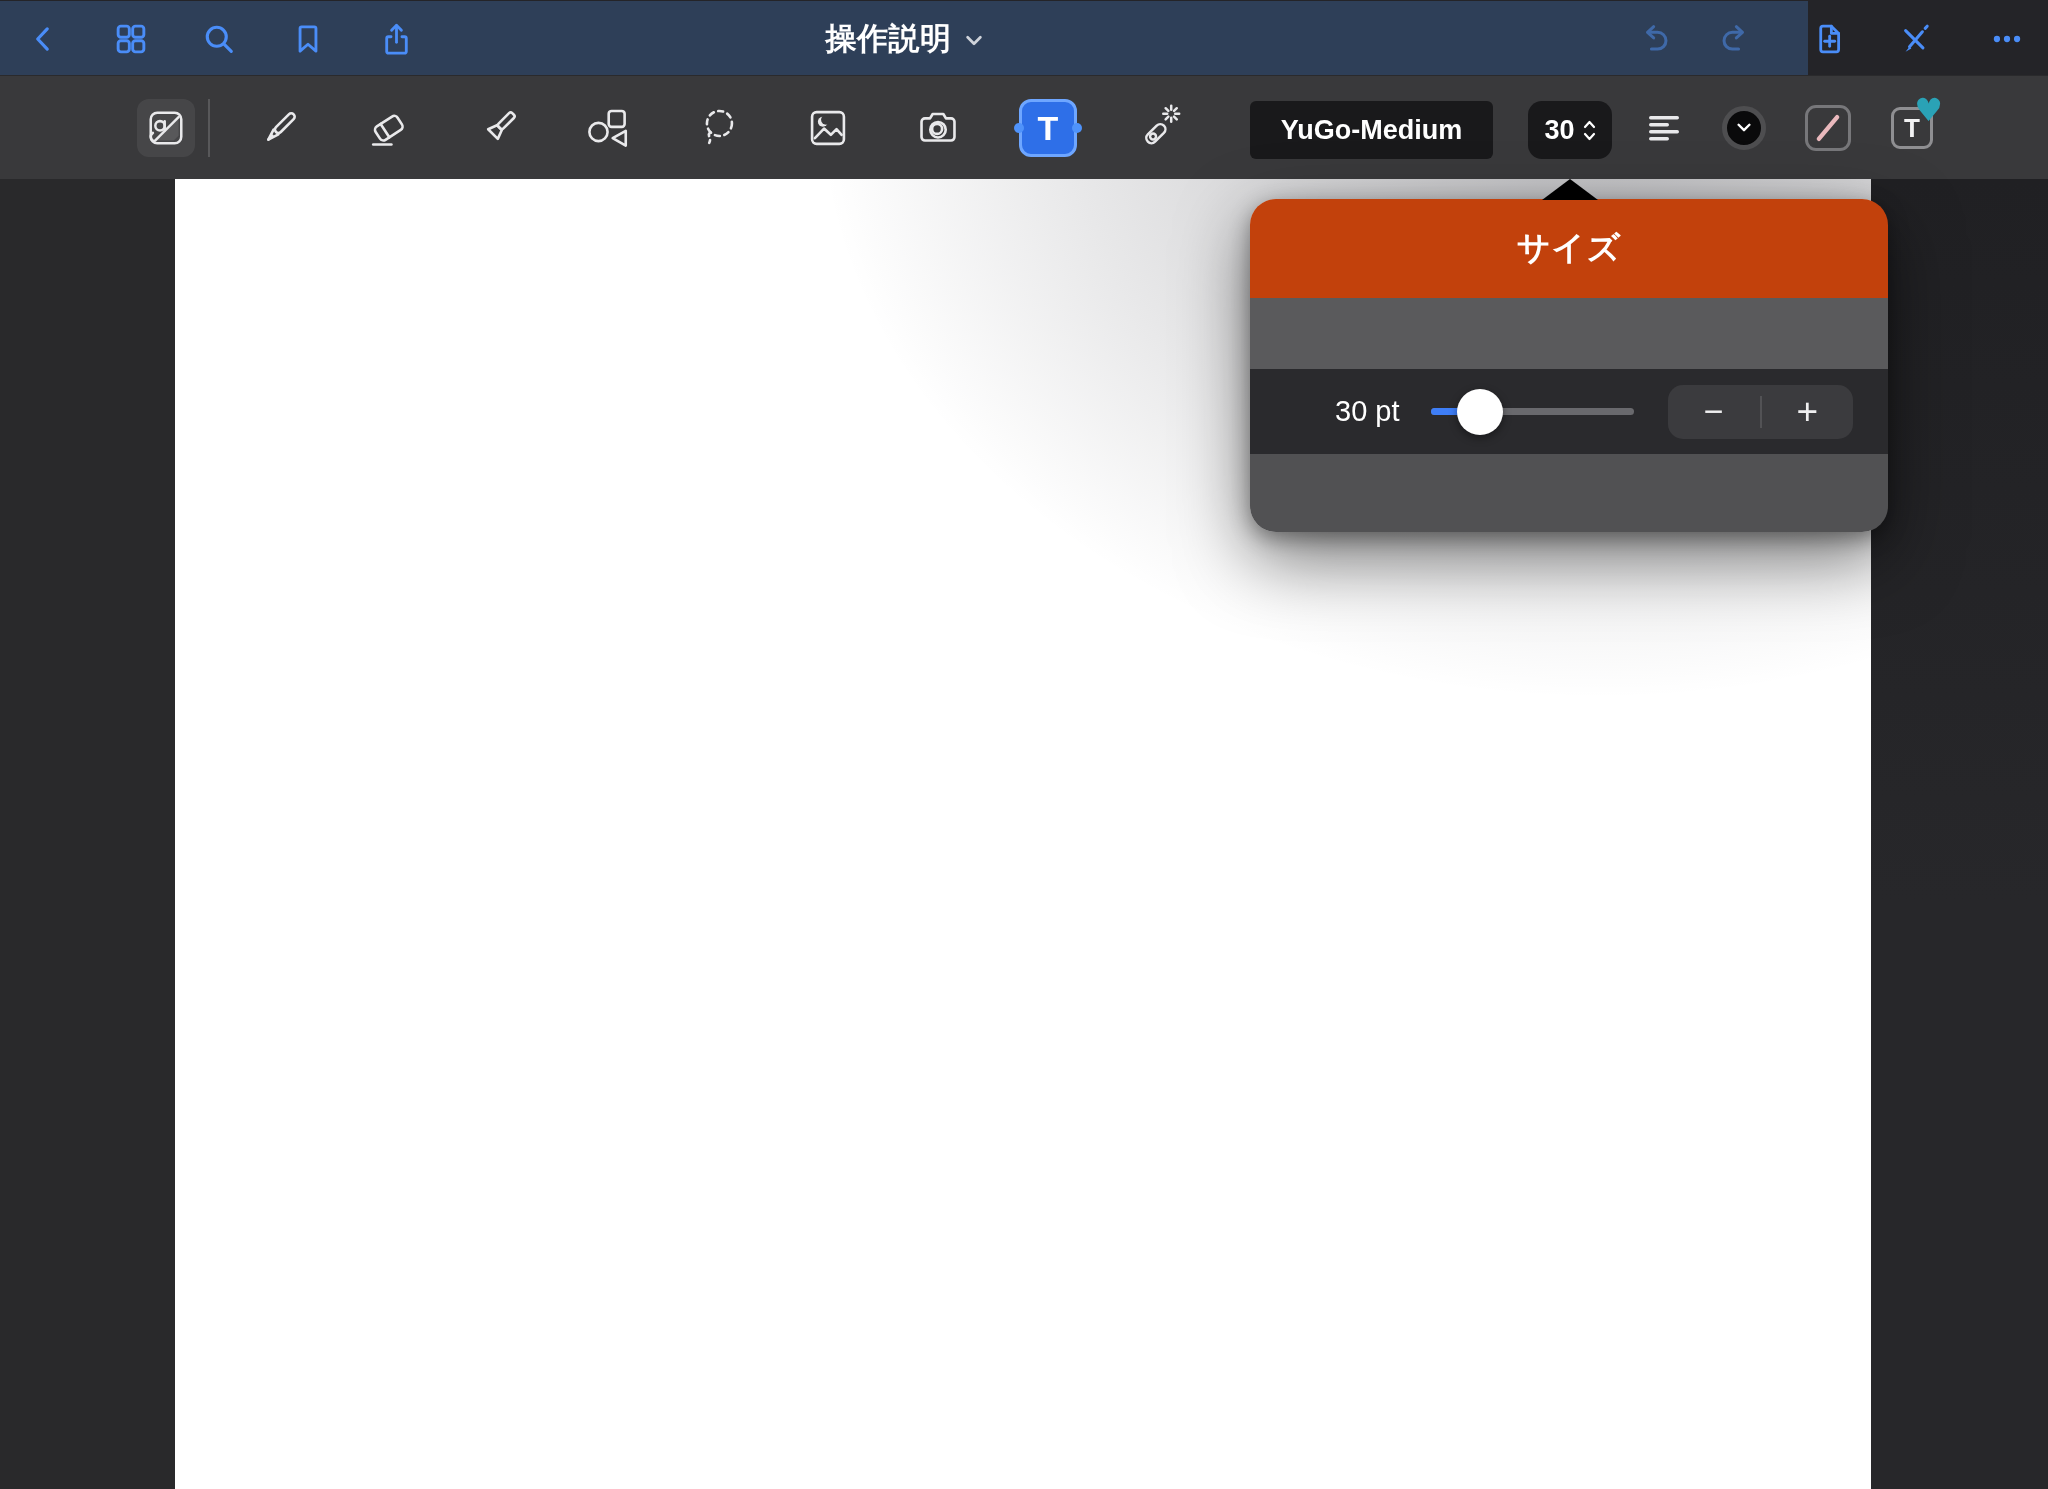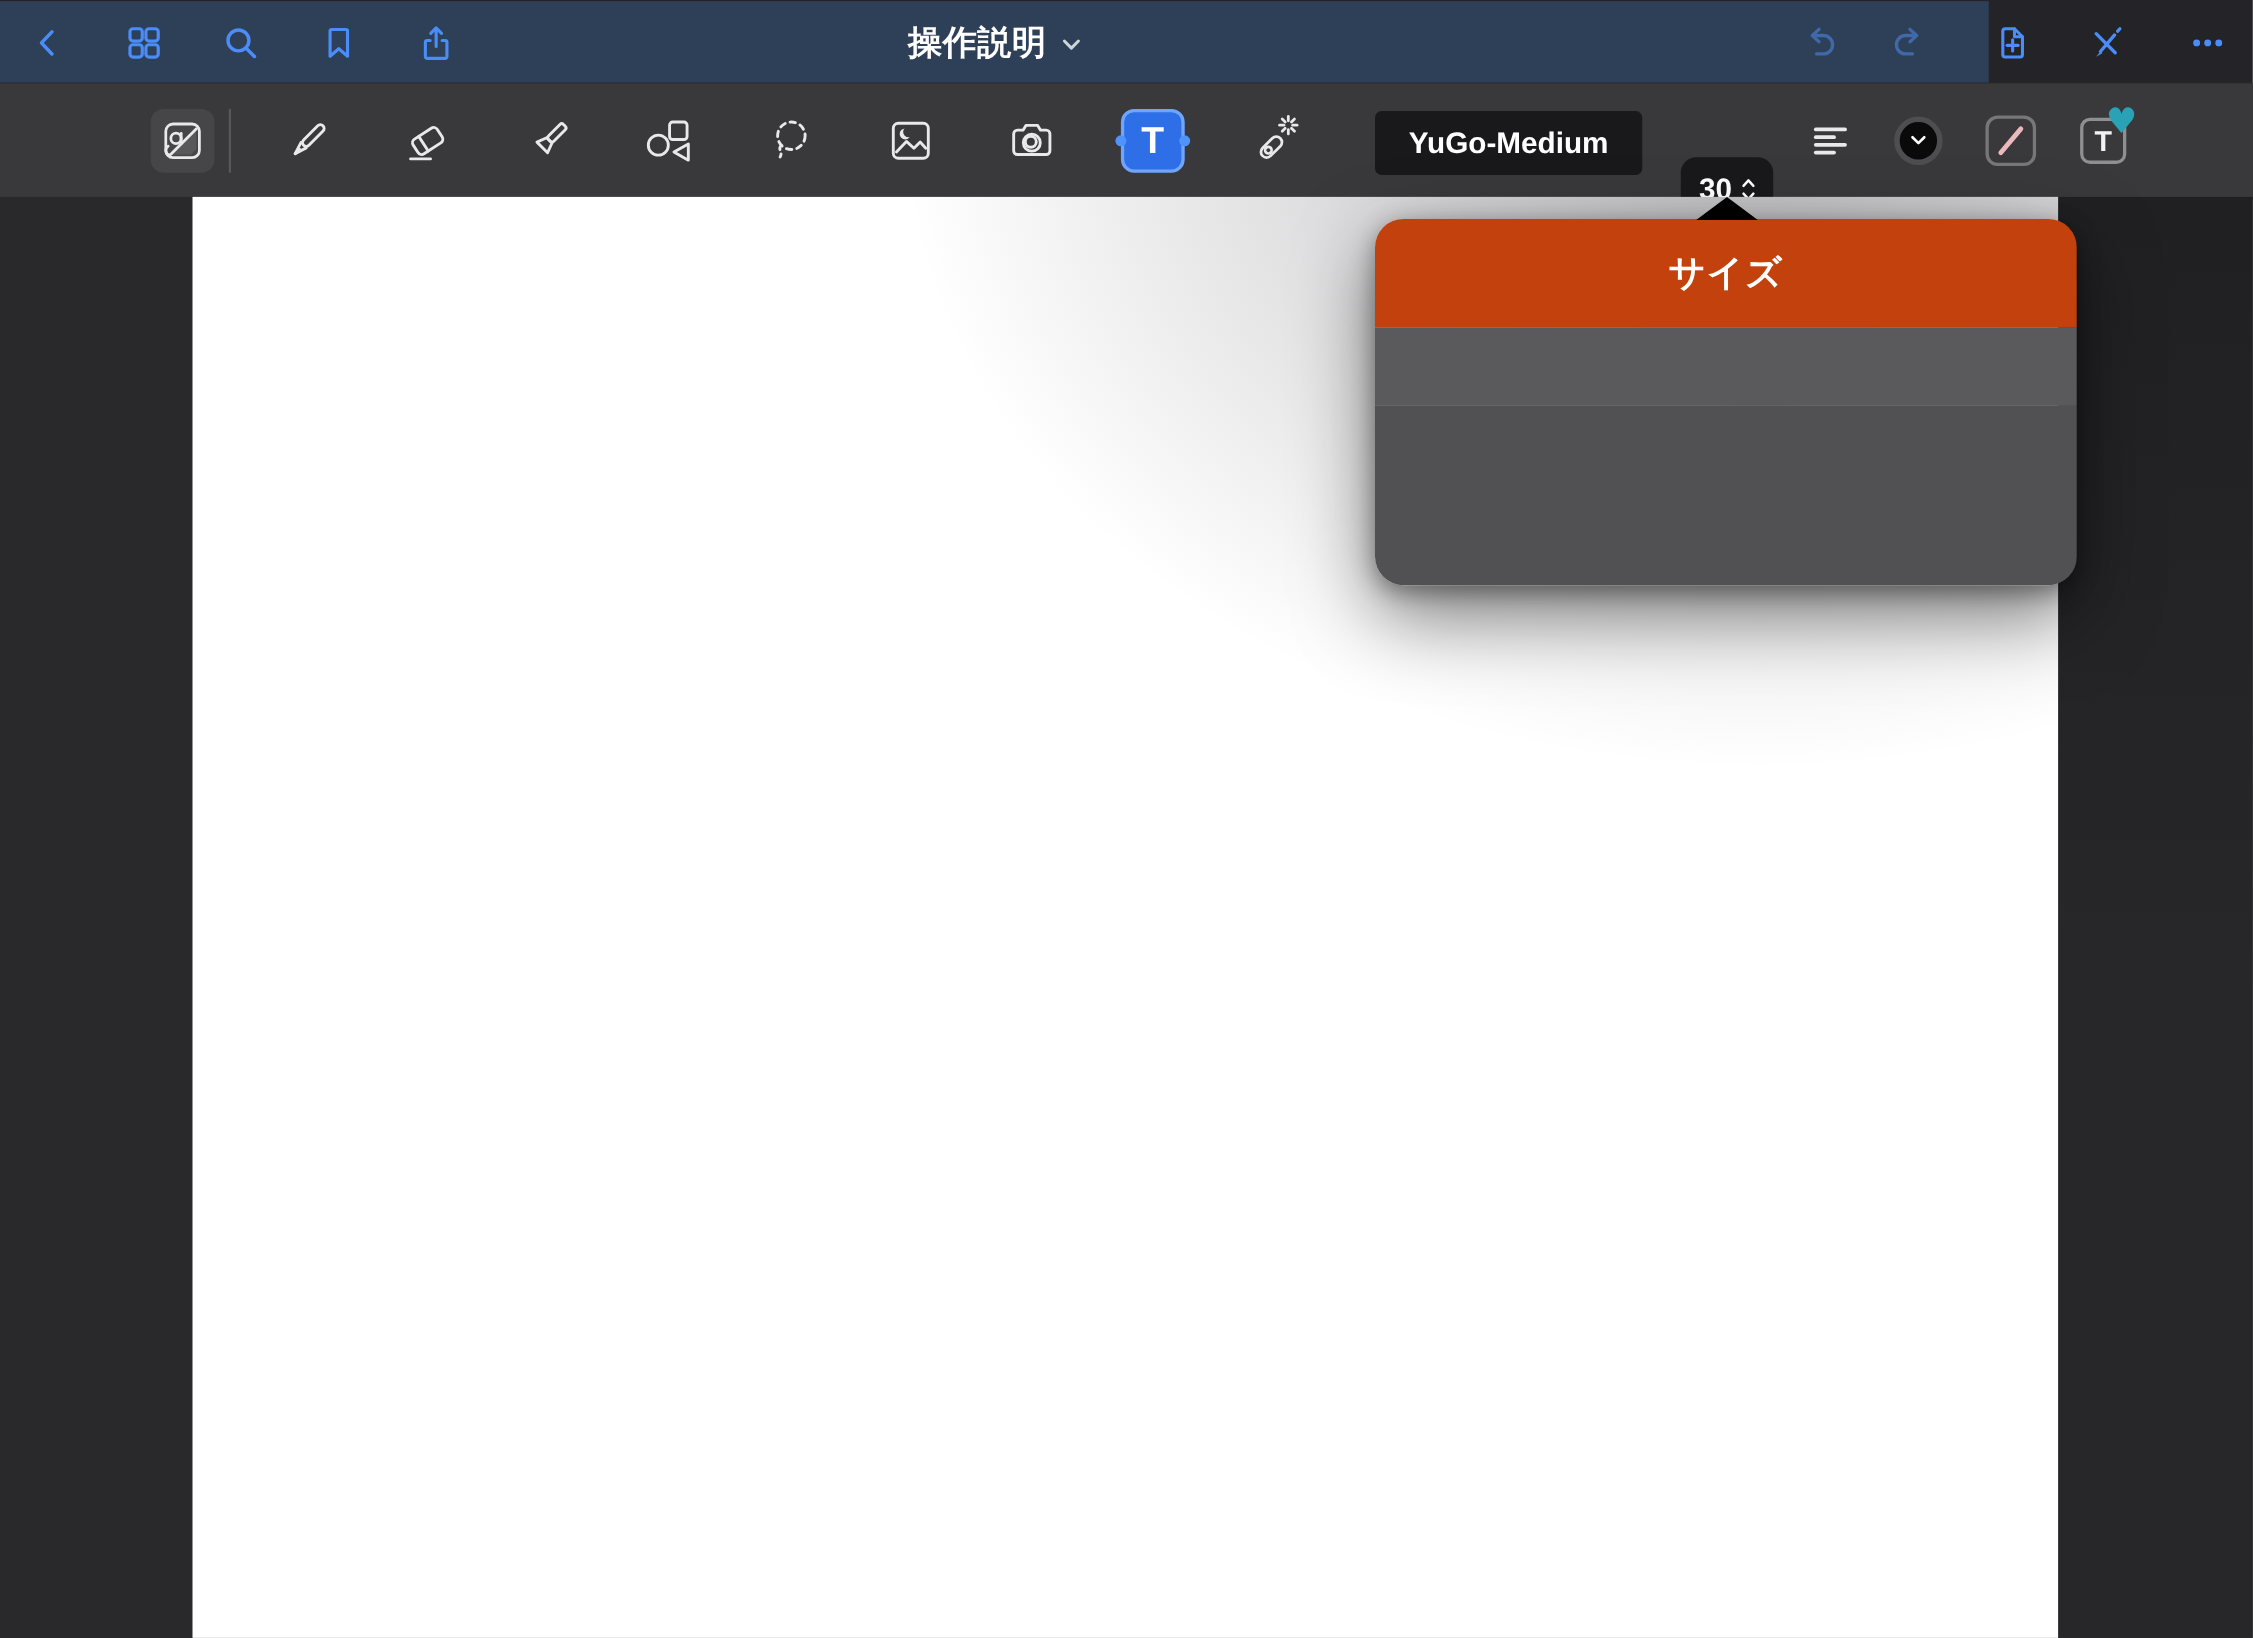--- a/index.html
+++ b/index.html
@@ -64,21 +64,21 @@
   .tool-active .handle.l{left:-8px;} .tool-active .handle.r{right:-8px;}
 
   .font-btn{
     position:absolute;left:1250px;top:25px;width:243px;height:58px;border-radius:6px;
     background:#19191b;border:none;color:#fff;font-size:27px;font-weight:600;cursor:pointer;
     display:flex;align-items:center;justify-content:center;font-family:inherit;
   }
   .size-btn{
     position:absolute;left:1528px;top:25px;width:84px;height:58px;border-radius:14px;
     background:#19191b;border:none;color:#fff;cursor:pointer;
-    display:flex;align-items:center;justify-content:center;gap:8px;font-family:inherit;margin-top:42px;
+    display:flex;align-items:center;justify-content:center;gap:8px;font-family:inherit;
   }
   .size-btn .v{font-size:27px;font-weight:700;}
   .align-btn{position:absolute;left:1640px;top:28px;width:48px;height:48px;background:none;border:none;padding:0;color:var(--icon-light);cursor:pointer;display:flex;align-items:center;justify-content:center;}
   .color-btn{
     position:absolute;left:1722px;top:30px;width:44px;height:44px;border-radius:50%;
     background:#0a0a0b;border:5px solid #4e4e50;box-sizing:border-box;cursor:pointer;padding:0;
     display:flex;align-items:center;justify-content:center;
   }
   .strokestyle-btn{
     position:absolute;left:1805px;top:29px;width:46px;height:46px;border-radius:11px;
@@ -351,17 +351,30 @@
   <div class="side-strip right"></div>
   <div class="canvas"></div>
 
   <div class="popover">
     <div class="popover-arrow"></div>
     <div class="popover-inner">
       <div class="pop-header">
         <span class="title">サイズ</span>
       </div>
       <div class="pop-band1"></div>
+      <div class="pop-slider-row">
+        <span class="size-value">30 pt</span>
+        <div class="slider">
+          <div class="slider-track"></div>
+          <div class="slider-fill" style="width: 24%;"></div>
+          <div class="slider-thumb" style="left: calc(24% - 23px);"></div>
+        </div>
+        <div class="stepper">
+          <button class="minus">−</button>
+          <div class="divider"></div>
+          <button class="plus">+</button>
+        </div>
+      </div>
       <div class="pop-band2"></div>
     </div>
   </div>
 
 </div>
 
 </body></html>

